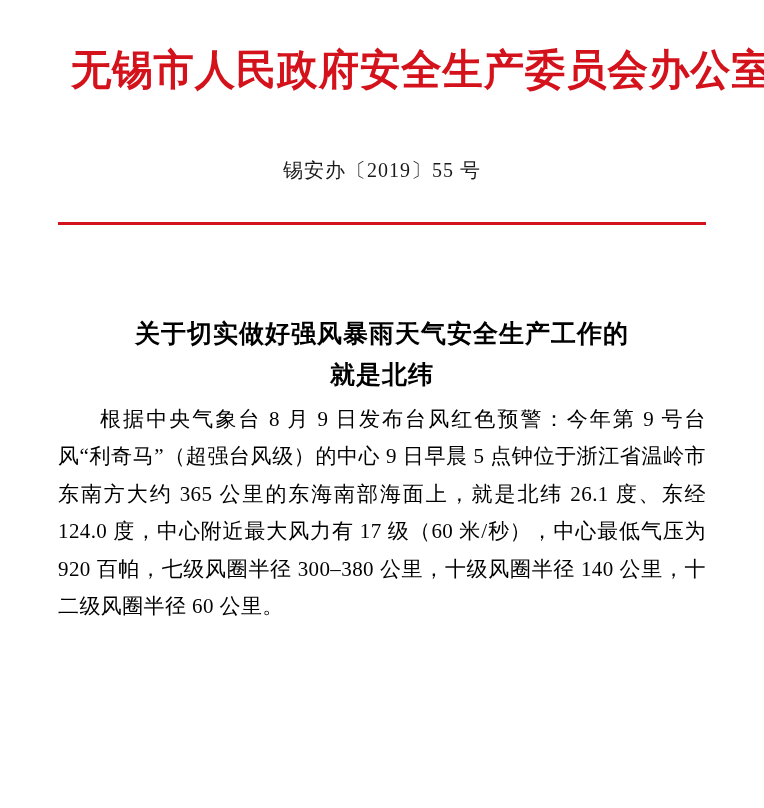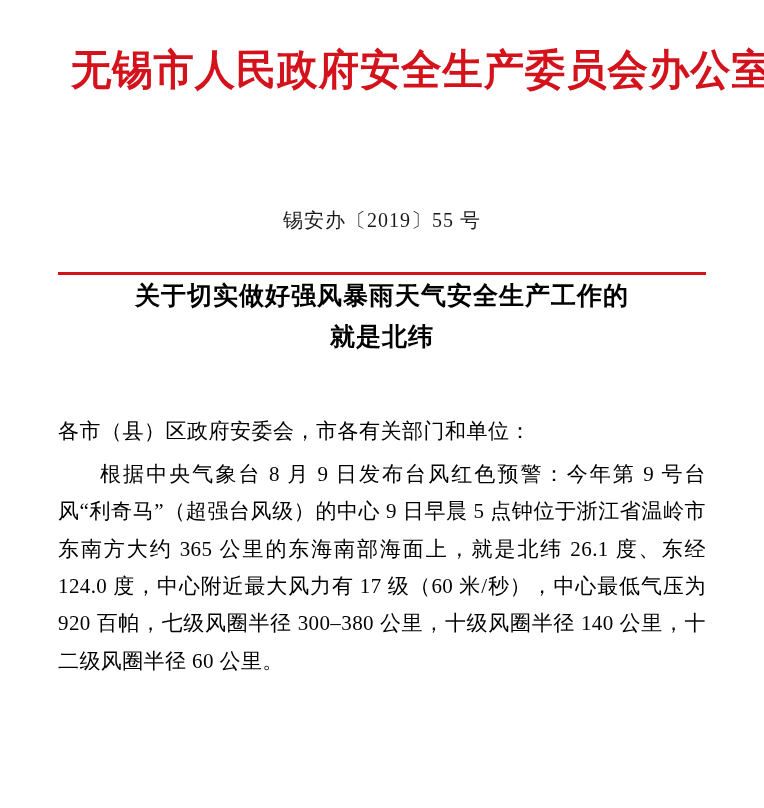--- a/index.html
+++ b/index.html
@@ -27,33 +27,34 @@
     color: #d4121c;
     font-family: "DejaVu Serif", "Liberation Serif", serif;
     font-weight: bold;
     font-size: 42px;
     letter-spacing: 1px;
     line-height: 1.25;
     white-space: nowrap;
     transform: scaleX(0.96);
   }
   .doc-number {
-    margin-top: 110px;
+    margin-top: 60px;
     text-align: center;
     font-size: 20px;
     letter-spacing: 1px;
     color: #1a1a1a;
   }
   .red-rule {
     margin-top: 38px;
     height: 3px;
     background: #d4121c;
     width: 100%;
   }
   .title {
+    margin-top: 88px;
     text-align: center;
     font-weight: bold;
     font-size: 25px;
     line-height: 1.65;
     letter-spacing: 1px;
     color: #000;
   }
   .title-line {
     display: block;
   }
@@ -82,17 +83,16 @@
 
   <div class="doc-number">锡安办〔2019〕55 号</div>
 
   <div class="red-rule"></div>
 
   <div class="title">
     <span class="title-line">关于切实做好强风暴雨天气安全生产工作的</span>
     <span class="title-line">就是北纬</span>
   </div>
 
-  <div class="salutation">各市（县）区政府安委会，市各有关部门和单位：</div>
 
   <div class="body-para">根据中央气象台 8 月 9 日发布台风红色预警：今年第 9 号台风“利奇马”（超强台风级）的中心 9 日早晨 5 点钟位于浙江省温岭市东南方大约 365 公里的东海南部海面上，就是北纬 26.1 度、东经 124.0 度，中心附近最大风力有 17 级（60 米/秒），中心最低气压为 920 百帕，七级风圈半径 300–380 公里，十级风圈半径 140 公里，十二级风圈半径 60 公里。</div>
 
 </div>
 
 </body></html>

